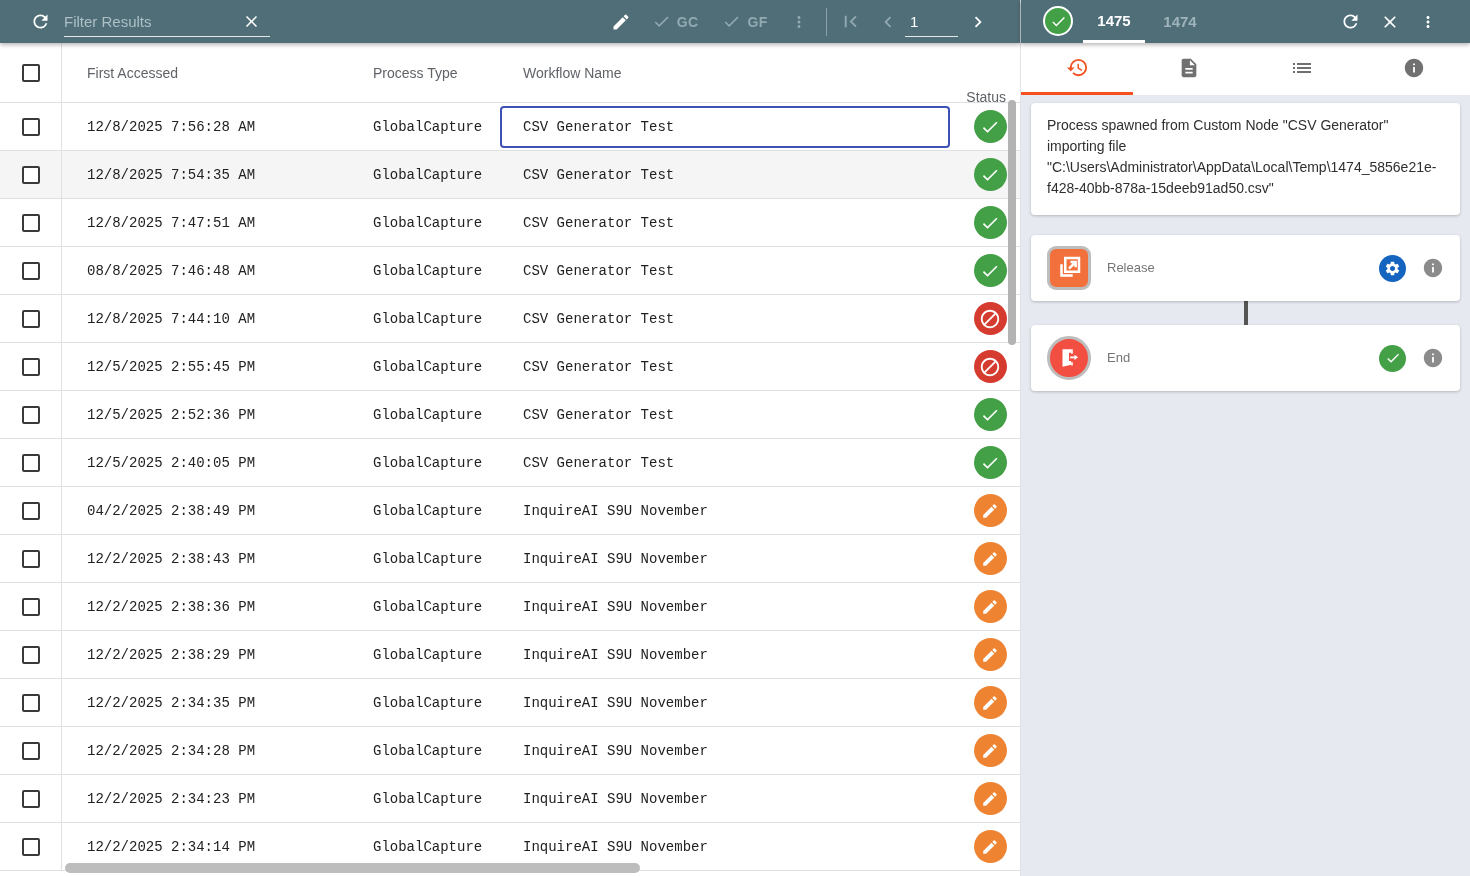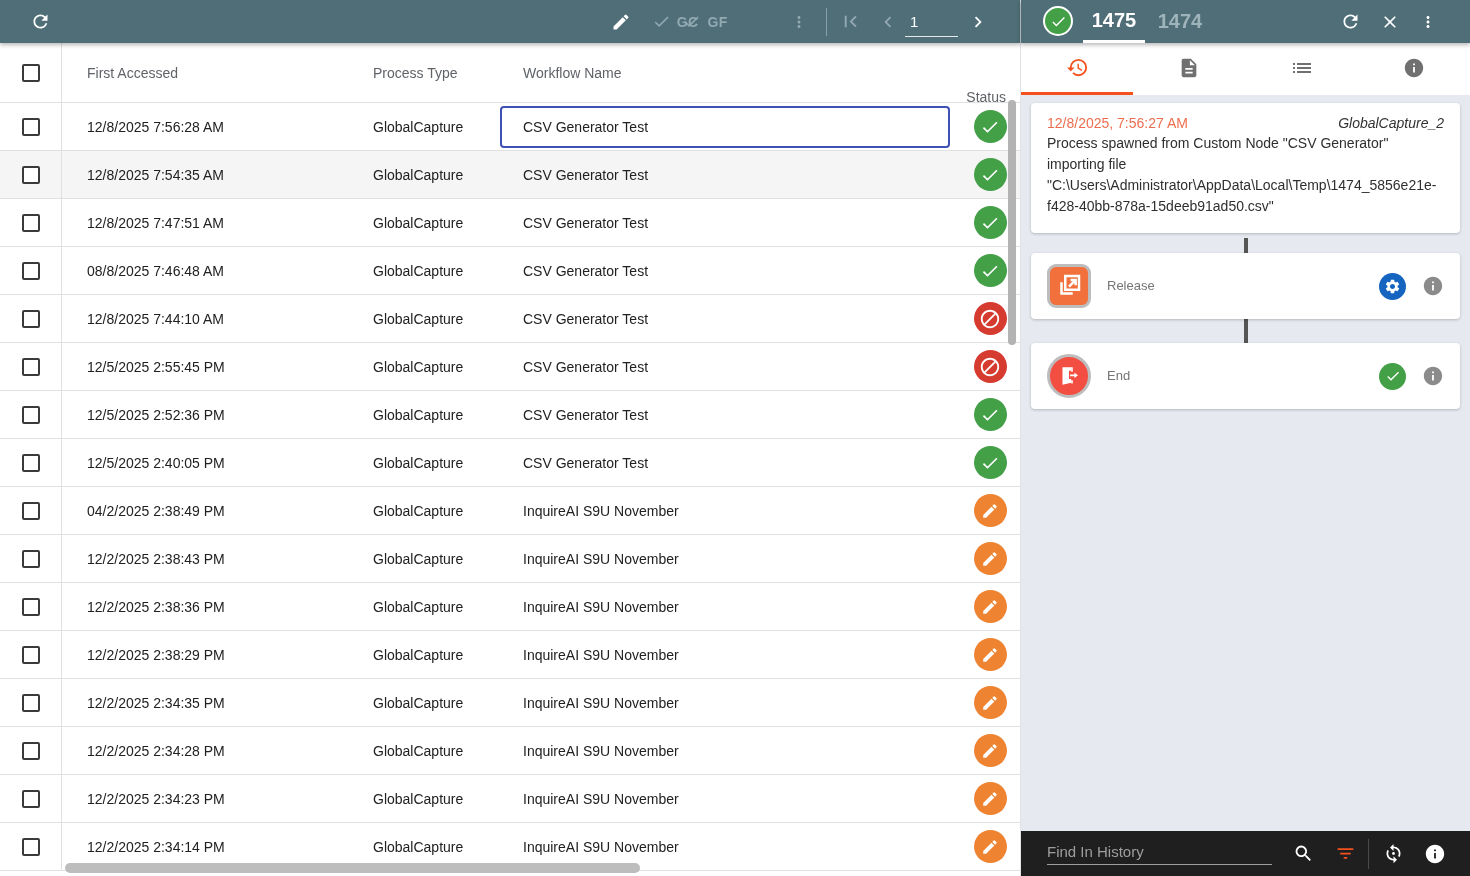--- a/index.html
+++ b/index.html
@@ -22,21 +22,21 @@
     font-family:"Liberation Sans",sans-serif; }
   .filter-input::placeholder { color:#aebfc6; }
   .tb-label { color:#93a9b1; font-size:14px; font-weight:bold; margin-left:6px; letter-spacing:.3px; }
   .tb-divider { position:absolute; left:826px; top:8px; width:1px; height:28px; background:rgba(255,255,255,.35); }
   .page-input { position:absolute; left:905px; top:6px; width:53px; height:31px; background:transparent;
     border:none; border-bottom:1px solid rgba(255,255,255,.85); outline:none; color:#fff; font-size:15px;
     padding-left:5px; font-family:"Liberation Sans",sans-serif; }
 
   
   .thead { display:flex; align-items:center; height:60px; border-bottom:1px solid #e0e0e0; color:#5f6368; font-size:14px; background:#fff; }
-  .trow  { display:flex; align-items:center; height:48px; border-bottom:1px solid #e0e0e0; font-size:14px; color:#212121; background:#fff; }
+  .trow  { display:flex; align-items:center; height:48px; border-bottom:1px solid #e0e0e0; font-size:14px; color:#212121; background:#fff;font-family:Liberation Mono, monospace; }
   .trow.hl { background:#f5f5f5; }
   .col-check { width:62px; align-self:stretch; display:flex; align-items:center; justify-content:center; border-right:1px solid #e0e0e0; }
   .col-date { width:311px; padding-left:25px; }
   .col-type { width:150px; }
   .col-name { flex:1; position:relative; }
   .col-status { width:60px; display:flex; justify-content:center; }
   .thead .col-check { border-right:1px solid #e0e0e0; }
   .thead .col-status { justify-content:flex-end; padding-right:14px;margin-top:48px; }
   .checkbox { width:18px; height:18px; border:2px solid #3a3a3a; border-radius:2px; background:#fff; cursor:pointer; }
   .cell-outline { position:absolute; left:-23px; right:10px; top:-13px; bottom:-13px;
@@ -47,21 +47,21 @@
   .vscroll { position:absolute; left:1008px; top:100px; width:8px; height:245px; background:#b3b3b3; border-radius:4px; z-index:6; }
   .hscroll { position:absolute; left:65px; bottom:3px; width:575px; height:10px; background:#bdbdbd; border-radius:5px; z-index:6; }
 
   
   .right { width:450px; height:876px; display:flex; flex-direction:column; background:#e6e9ef; border-left:1px solid #dfe3e8; }
   .phead { position:relative; height:43px; background:var(--topbar,#4f6e78); flex:none; box-shadow:0 2px 4px rgba(0,0,0,.28); z-index:5; }
   .phead .tb-item { height:43px; }
   .badge-ok { position:absolute; left:22px; top:6px; width:30px; height:30px; border-radius:50%;
     background:var(--success-green,#43a047); border:2px solid #fff; display:flex; align-items:center; justify-content:center; }
   .ptab { position:absolute; top:0; height:43px; display:flex; align-items:center; justify-content:center;
-    font-size:20px; font-weight:bold; cursor:pointer; }
+    font-size:15px; font-weight:bold; cursor:pointer; }
   .ptab.active { color:#fff; border-bottom:3px solid #fff; }
   .ptab.inactive { color:#9fb3ba; }
 
   .icon-tabs { height:52px; background:#fff; display:flex; flex:none; }
   .icon-tab { flex:1; display:flex; align-items:center; justify-content:center; cursor:pointer; border-bottom:3px solid transparent; }
   .icon-tab.active { border-bottom:3px solid var(--accent-orange,#f4511e); }
   .icon-tab.active svg { fill:var(--accent-orange,#f4511e); }
   .icon-tab svg { fill:#707070; }
 
   .pcontent { flex:1; position:relative; padding:8px 10px 0 10px; overflow:hidden; }
@@ -99,35 +99,43 @@
 
 <div class="left">
 
   <div class="toolbar">
     <button class="tb-item tb-icon" style="left:28px;width:24px">
       <svg width="21" height="21" viewBox="0 0 24 24" class="ico-white">
           <path d="M17.65 6.35A7.96 7.96 0 0 0 12 4c-4.42 0-7.99 3.58-8 8s3.57 8 7.99 8c3.73 0 6.84-2.55 7.73-6h-2.08a5.99 5.99 0 0 1-5.65 4c-3.31 0-6-2.69-6-6s2.69-6 6-6c1.66 0 3.14.69 4.22 1.78L13 11h7V4l-2.35 2.35z"></path>
         </svg>
     </button>
 
+    <div class="filter-field">
+      <input class="filter-input" placeholder="Filter Results" style="">
+      <button class="tb-item tb-icon" style="position:static;height:31px;width:34px">
+        <svg width="19" height="19" viewBox="0 0 24 24" class="ico-white">
+            <path d="M19 6.41 17.59 5 12 10.59 6.41 5 5 6.41 10.59 12 5 17.59 6.41 19 12 13.41 17.59 19 19 17.59 13.41 12z"></path>
+          </svg>
+      </button>
+    </div>
 
     <button class="tb-item tb-icon" style="left:606px;width:30px">
       <svg width="20" height="20" viewBox="0 0 24 24" class="ico-white">
           <path d="M3 17.25V21h3.75L17.81 9.94l-3.75-3.75L3 17.25zM20.71 7.04c.39-.39.39-1.02 0-1.41l-2.34-2.34a.9959.9959 0 0 0-1.41 0l-1.83 1.83 3.75 3.75 1.83-1.83z"></path>
         </svg>
     </button>
 
     <button class="tb-item" style="left:644px;width:62px">
       <svg width="19" height="19" viewBox="0 0 24 24" class="ico-muted">
           <path d="M9 16.17 4.83 12l-1.42 1.41L9 19 21 7l-1.41-1.41z"></path>
         </svg>
       <span class="tb-label">GC</span>
     </button>
 
-    <button class="tb-item" style="left:674px;width:62px">
+    <button class="tb-item" style="left:714px;width:62px">
       <svg width="19" height="19" viewBox="0 0 24 24" class="ico-muted">
           <path d="M9 16.17 4.83 12l-1.42 1.41L9 19 21 7l-1.41-1.41z"></path>
         </svg>
       <span class="tb-label">GF</span>
     </button>
 
     <button class="tb-item tb-icon" style="left:784px;width:30px">
       <svg width="18" height="18" viewBox="0 0 24 24" class="ico-muted">
           <path d="M12 8c1.1 0 2-.9 2-2s-.9-2-2-2-2 .9-2 2 .9 2 2 2zm0 2c-1.1 0-2 .9-2 2s.9 2 2 2 2-.9 2-2-.9-2-2-2zm0 6c-1.1 0-2 .9-2 2s.9 2 2 2 2-.9 2-2-.9-2-2-2z"></path>
         </svg>
@@ -472,24 +480,20 @@
       <svg width="22" height="22" viewBox="0 0 24 24">
           <path d="M12 2C6.48 2 2 6.48 2 12s4.48 10 10 10 10-4.48 10-10S17.52 2 12 2zm1 15h-2v-6h2v6zm0-8h-2V7h2v2z"></path>
         </svg>
     </div>
   </div>
 
   <div class="pcontent">
     <div class="connector"></div>
 
     <div class="card log-card">
-      <div class="log-head">
-        <span class="log-time">12/8/2025, 7:56:27 AM</span>
-        <span class="log-src">GlobalCapture_2</span>
-      </div>
       <div class="log-msg">Process spawned from Custom Node "CSV Generator" importing file "C:\Users\Administrator\AppData\Local\Temp\1474_5856e21e-f428-40bb-878a-15deeb91ad50.csv"</div>
     </div>
 
     <div id="node-list">
       <div class="card node-card">
         <div class="node-icon release">
             <svg width="30" height="30" viewBox="0 0 24 24" fill="none" stroke="#fff" stroke-width="2">
               <path d="M6 9v9h9"></path>
               <rect x="9" y="4" width="11" height="11"></rect>
               <path d="M12 12.5 17 7.5M13.2 7.2H17.3V11.3"></path>
@@ -529,40 +533,13 @@
         <div class="node-info">
           <svg width="22" height="22" viewBox="0 0 24 24" fill="#8b8b8b">
               <path d="M12 2C6.48 2 2 6.48 2 12s4.48 10 10 10 10-4.48 10-10S17.52 2 12 2zm1 15h-2v-6h2v6zm0-8h-2V7h2v2z"></path>
             </svg>
         </div>
       </div>
     </div>
 
   </div>
 
-  <div class="pfooter">
-    <div class="find-field">
-      <input class="find-input" placeholder="Find In History" style="">
-    </div>
-    <button class="pf-btn" style="margin-left:14px;width:34px">
-      <svg width="21" height="21" viewBox="0 0 24 24" fill="#fff">
-          <path d="M15.5 14h-.79l-.28-.27a6.5 6.5 0 1 0-.7.7l.27.28v.79l5 4.99L20.49 19l-4.99-5zm-6 0C7.01 14 5 11.99 5 9.5S7.01 5 9.5 5 14 7.01 14 9.5 11.99 14 9.5 14z"></path>
-        </svg>
-    </button>
-    <button class="pf-btn" style="margin-left:8px;width:34px">
-      <svg width="21" height="21" viewBox="0 0 24 24" fill="#f4511e">
-          <path d="M10 18h4v-2h-4v2zM3 6v2h18V6H3zm3 7h12v-2H6v2z"></path>
-        </svg>
-    </button>
-    <div class="pf-divider"></div>
-    <button class="pf-btn" style="width:36px">
-      <svg width="21" height="21" viewBox="0 0 24 24" fill="#fff">
-          <path d="M12 4V1L8 5l4 4V6c3.31 0 6 2.69 6 6 0 1.01-.25 1.97-.7 2.8l1.46 1.46A7.93 7.93 0 0 0 20 12c0-4.42-3.58-8-8-8zm0 14c-3.31 0-6-2.69-6-6 0-1.01.25-1.97.7-2.8L5.24 7.74A7.93 7.93 0 0 0 4 12c0 4.42 3.58 8 8 8v3l4-4-4-4v3z"></path>
-          <circle cx="12" cy="12" r="1.6"></circle>
-        </svg>
-    </button>
-    <button class="pf-btn" style="margin-left:6px;width:36px">
-      <svg width="22" height="22" viewBox="0 0 24 24" fill="#fff">
-          <path d="M12 2C6.48 2 2 6.48 2 12s4.48 10 10 10 10-4.48 10-10S17.52 2 12 2zm1 15h-2v-6h2v6zm0-8h-2V7h2v2z"></path>
-        </svg>
-    </button>
-  </div>
 </div>
 
 </body></html>

